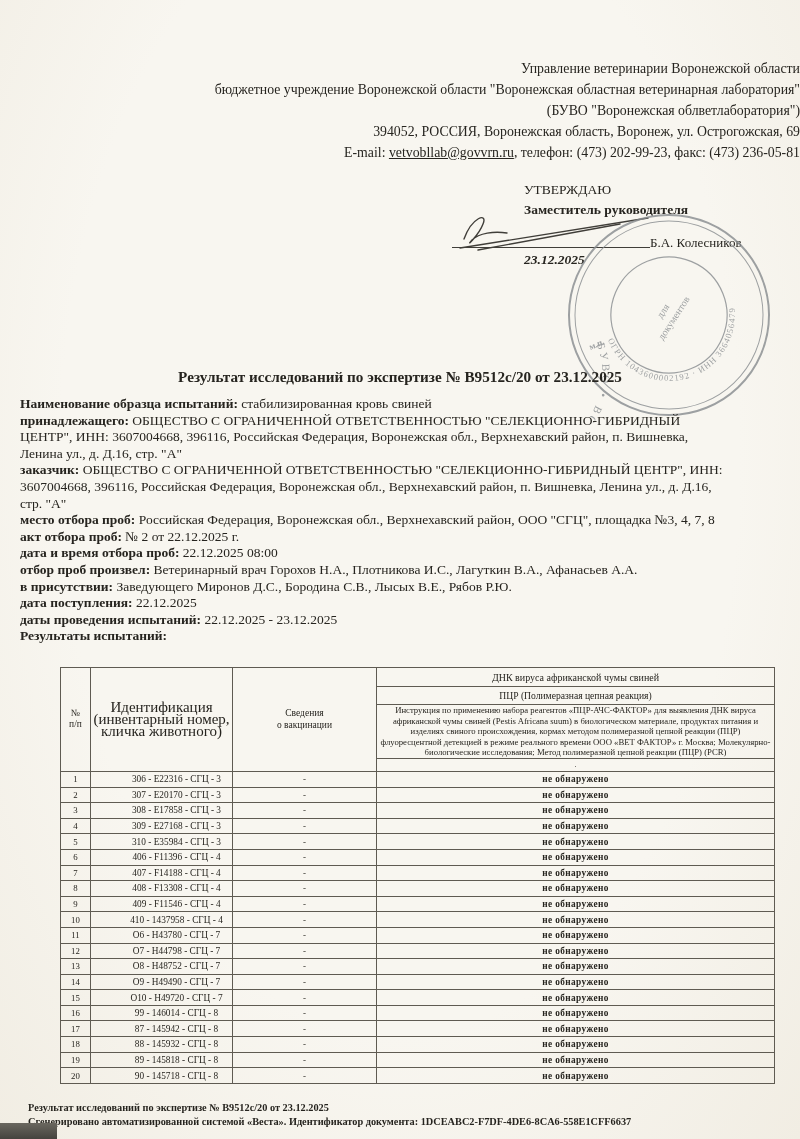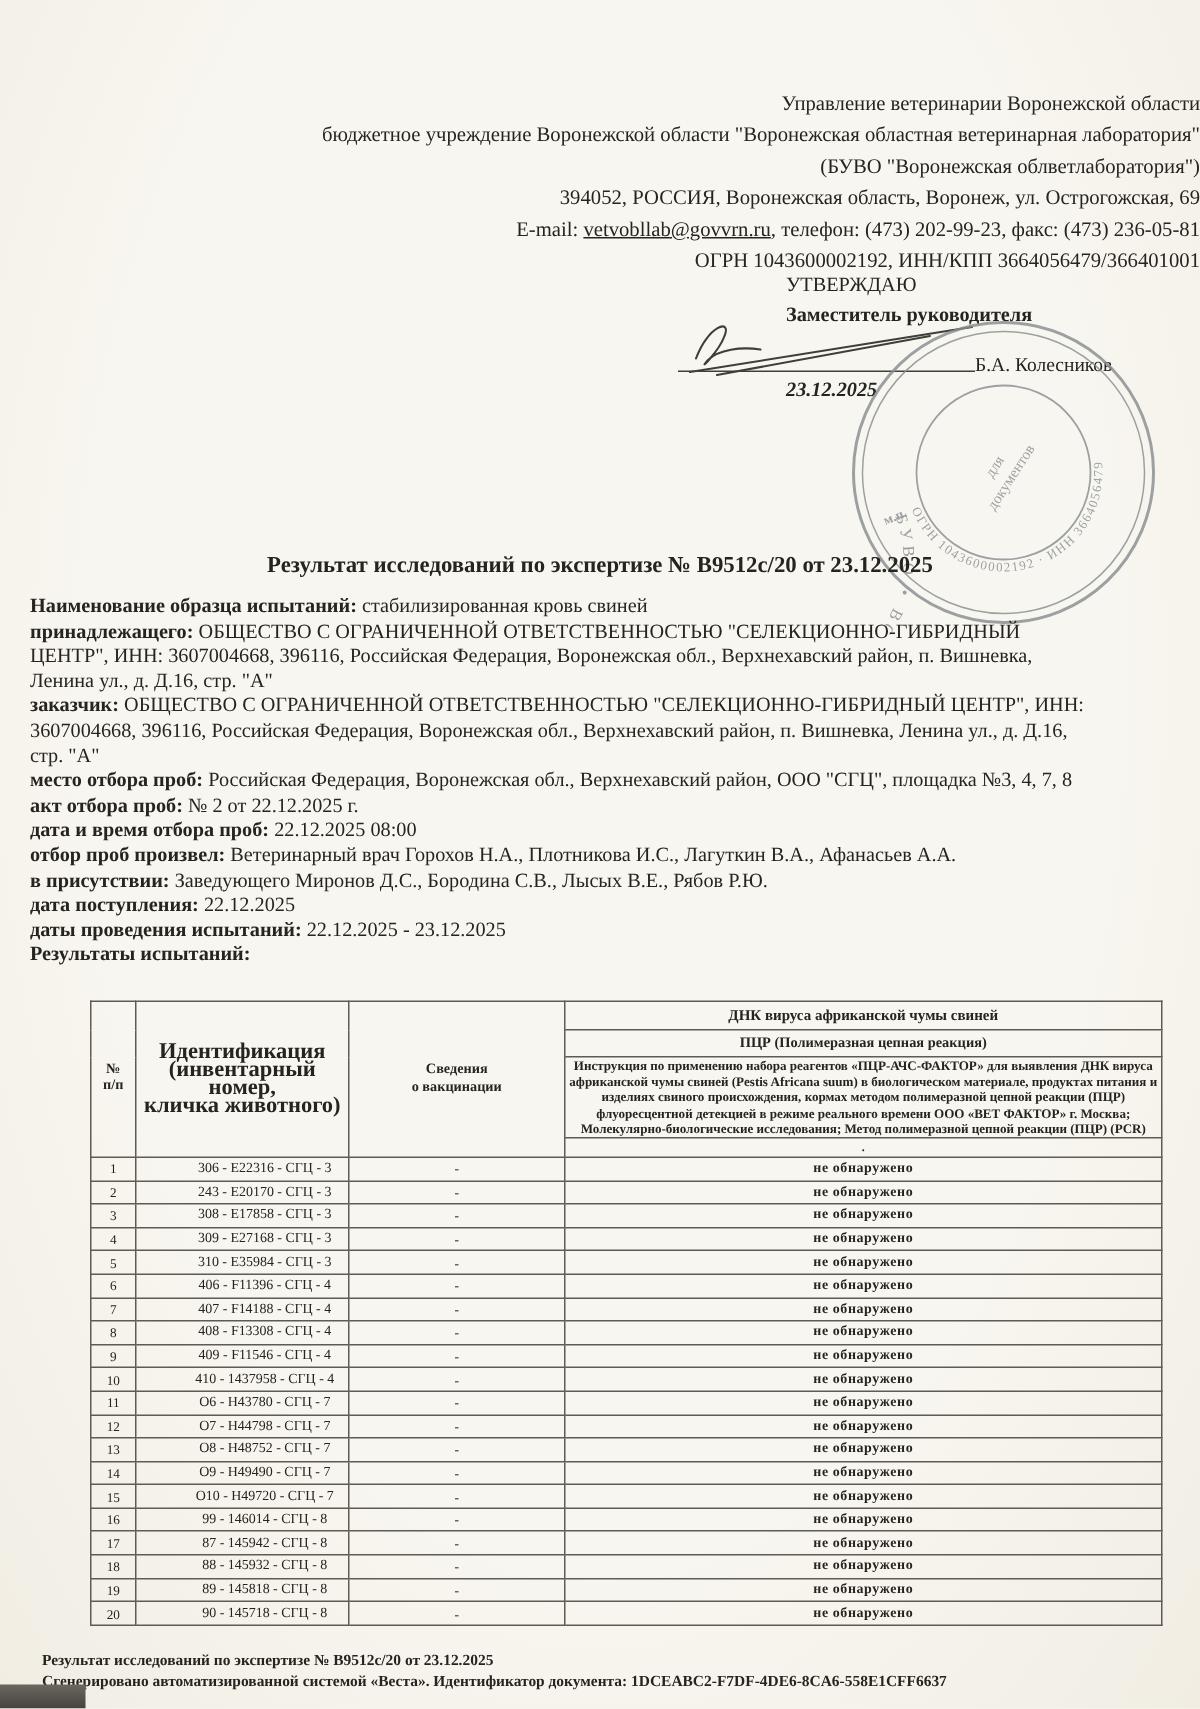--- a/index.html
+++ b/index.html
@@ -26,21 +26,21 @@
   .doc-title{position:absolute;top:368px;left:0;right:0;text-align:center;
              font-weight:bold;font-size:15.2px;}
   
   .fields{position:absolute;left:20px;top:396px;width:712px;font-size:13.5px;line-height:16.6px;}
   .field{margin:0;}
   .field-label{font-weight:bold;}
   
   .results{position:absolute;left:60px;top:667px;width:715px;border-collapse:collapse;
            table-layout:fixed;}
   .results th,.results td{border:1px solid #5f5b52;padding:0 2px;vertical-align:middle;}
-  .results th{font-weight:bold;text-align:center;}
+  .results th{font-weight:normal;text-align:center;}
   .th-pre{white-space:pre-line;}
   .c1{width:30px;font-size:9.5px;line-height:11px;}
   .c2{width:142px;font-size:15px;line-height:12px;}
   .c3{width:144px;font-size:9.5px;line-height:12px;}
   .h1{font-size:10px;height:18px;}
   .h2{font-size:9.6px;height:17px;font-weight:bold;}
   .h3{font-size:8.7px;line-height:10.6px;font-weight:bold;padding:2px 8px;}
   .h4{font-size:8px;height:12px;font-weight:normal;}
   .results tbody td{height:14.6px;text-align:center;}
   td.n{font-size:8.8px;}
@@ -61,21 +61,20 @@
   <div class="org-header">
     <div id="org-lines">
         <div class="hline">Управление ветеринарии Воронежской области</div>
         <div class="hline">бюджетное учреждение Воронежской области "Воронежская областная ветеринарная лаборатория"</div>
         <div class="hline">(БУВО "Воронежская облветлаборатория")</div>
         <div class="hline">394052, РОССИЯ, Воронежская область, Воронеж, ул. Острогожская, 69</div>
       </div>
     <div class="hline">
       <span>E-mail: </span><span class="email-link">vetvobllab@govvrn.ru</span><span>,   телефон: (473) 202-99-23, факс: (473) 236-05-81</span>
     </div>
-    <div class="hline">ОГРН 1043600002192, ИНН/КПП 3664056479/366401001</div>
   </div>
 
   <div class="approve-label">УТВЕРЖДАЮ</div>
   <div class="approve-pos">Заместитель руководителя</div>
   <svg class="sig-svg" width="210" height="48" viewBox="0 0 210 48">
     <g fill="none" stroke="#403e39" stroke-width="1.4" stroke-linecap="round">
       <path d="M12,34 C20,12 36,7 31,19 C27,30 12,44 20,35 C27,28 42,26 55,28"></path>
       <path d="M8,43 L196,13"></path>
       <path d="M26,45 L168,19"></path>
     </g>
@@ -153,21 +152,21 @@
     </thead>
     <tbody id="tbody">
         <tr>
           <td class="n">1</td>
           <td class="id">306 - E22316 - СГЦ - 3</td>
           <td class="vac">-</td>
           <td class="res">не обнаружено</td>
         </tr>
         <tr>
           <td class="n">2</td>
-          <td class="id">243 - E20170 - СГЦ - 3</td>
+          <td class="id">307 - E20170 - СГЦ - 3</td>
           <td class="vac">-</td>
           <td class="res">не обнаружено</td>
         </tr>
         <tr>
           <td class="n">3</td>
           <td class="id">308 - E17858 - СГЦ - 3</td>
           <td class="vac">-</td>
           <td class="res">не обнаружено</td>
         </tr>
         <tr>

